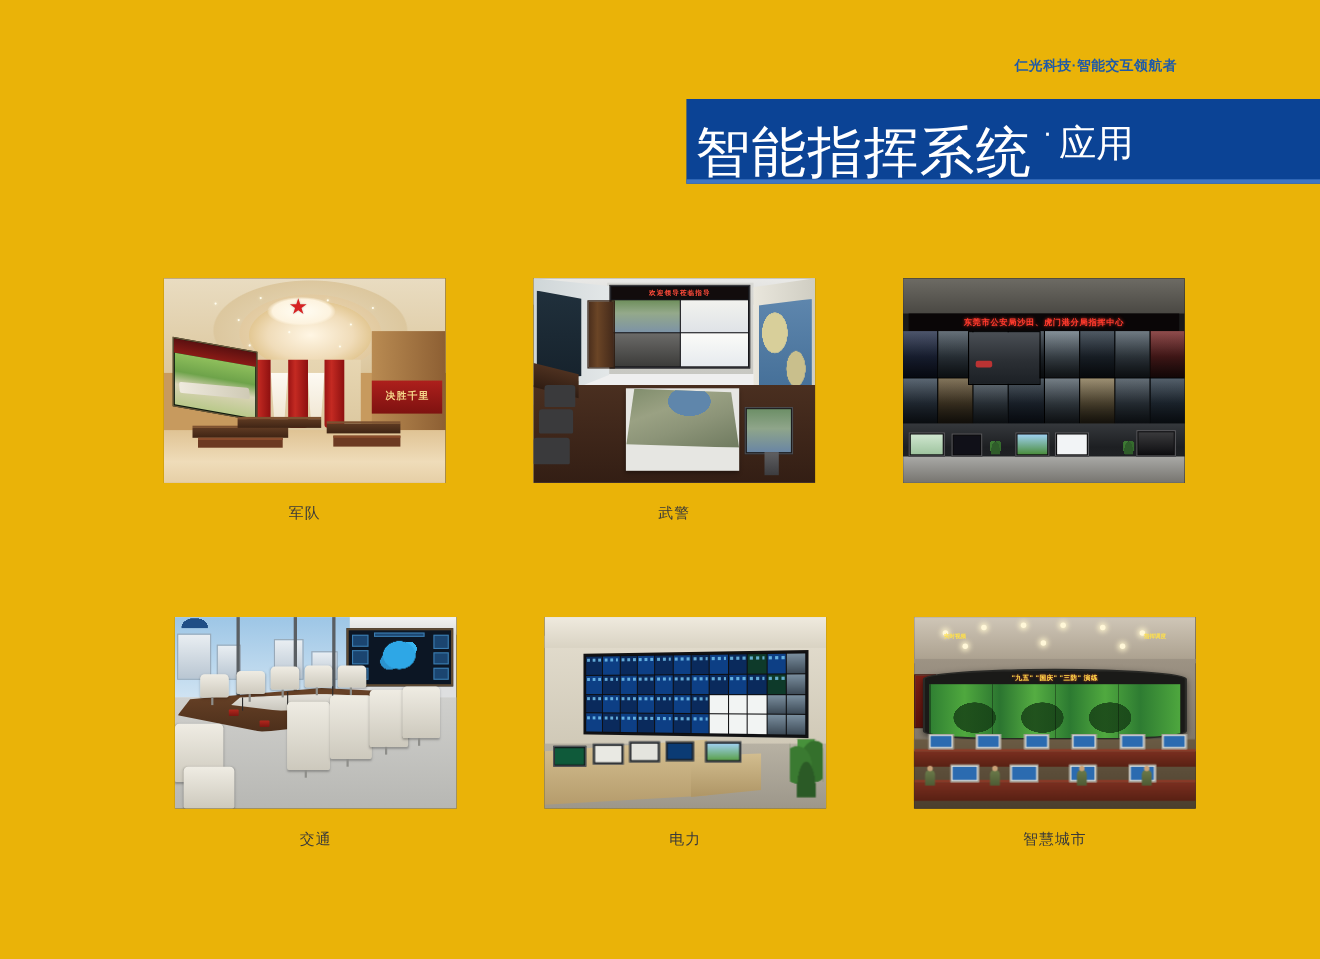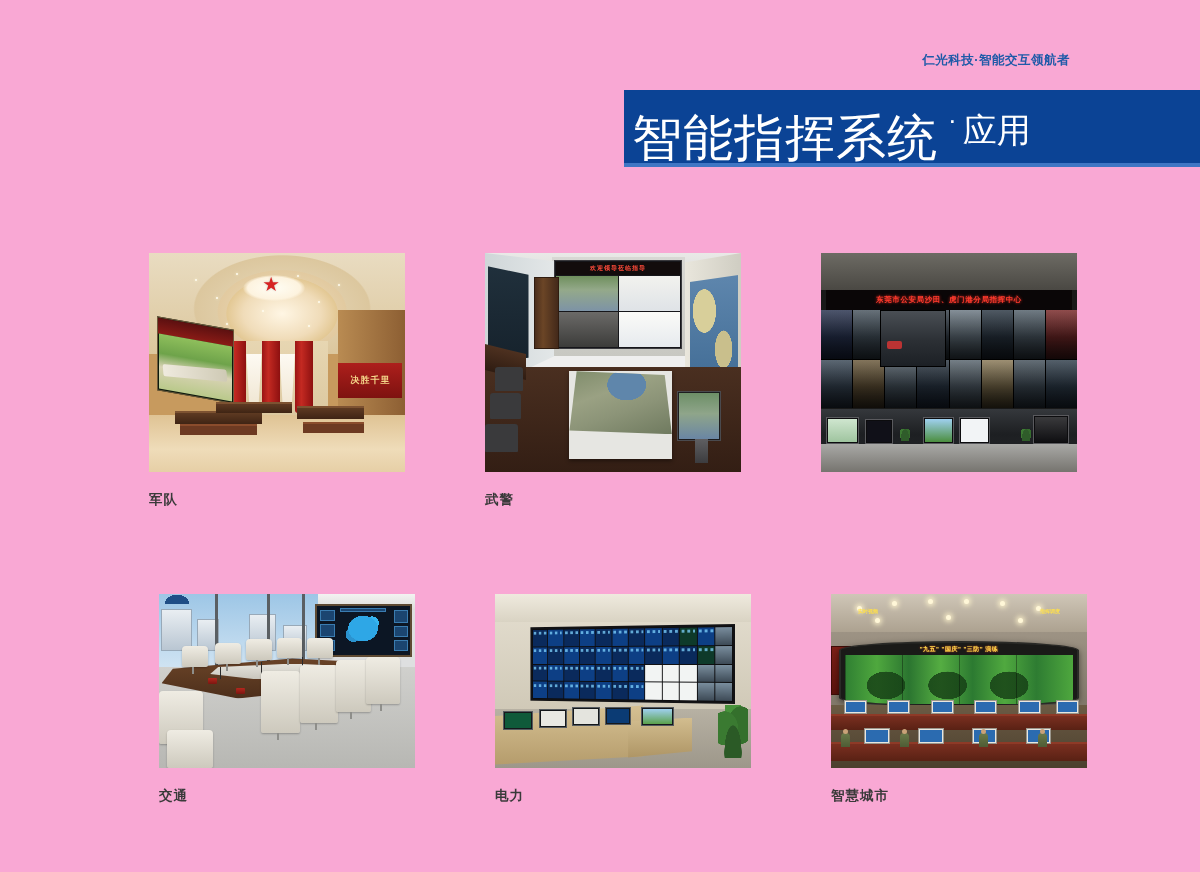--- a/index.html
+++ b/index.html
@@ -2,21 +2,21 @@
 <html><head>
 <meta charset="utf-8">
 <style>
   * { margin:0; padding:0; box-sizing:border-box; }
   html, body {
     width:1200px; height:872px;
     background:#ffffff;
     font-family:"Liberation Sans","DejaVu Sans",sans-serif;
     overflow:hidden;
   }
-  .slide { position:relative; width:1200px; height:872px; background:#f9a8d4; }
+  .slide { position:relative; width:1200px; height:872px; background:#eab308; }
 
   
   .brand {
     position:absolute; right:130px; top:52px;
     font-size:12.5px; font-weight:bold; letter-spacing:.5px;
     color:#1f5aa8; white-space:nowrap;
   }
 
   
   .title-banner {
@@ -50,31 +50,31 @@
   
   .grid {
     position:absolute; left:149px; top:253px;
     width:950px;
   }
   .row { display:flex; }
   .row.row-1 { margin-bottom:0; }
   .card { width:256px; margin-right:80px; }
   .card:last-child { margin-right:0; }
   .thumb {
-    width:256px; height:219px;
+    width:256px; height:186px;
     background:#1a1a1a;
     position:relative; overflow:hidden;
     border:0;
   }
   .caption {
     margin-top:19px;
+    text-align:center;
     font-size:13.5px;
     color:#3a3a3a;
     letter-spacing:1px;
-    font-weight:bold;
   }
   .row-2 { margin-top:85px;margin-left:10px; }
   .row-2 .thumb { height:174px; }
 
   
   .m-wall {
     position:absolute; inset:0;
     background:
       linear-gradient(#c79a5e,#c79a5e) 0 0/100% 100% no-repeat;
   }

